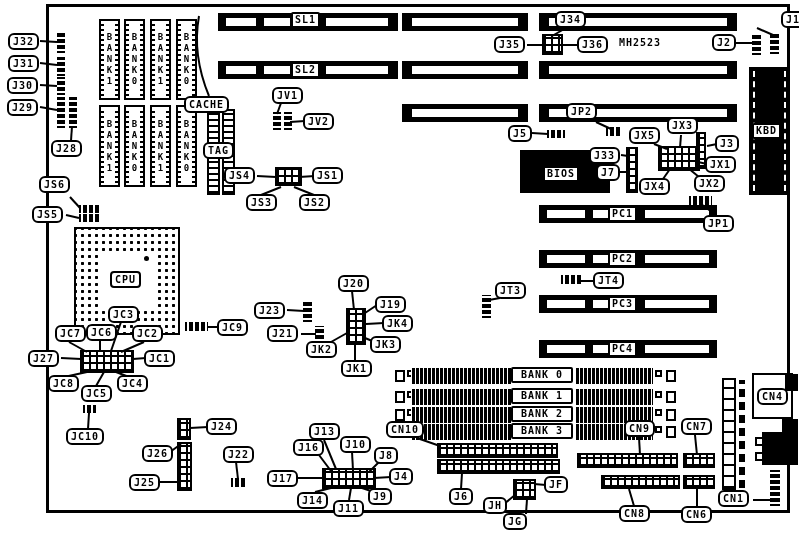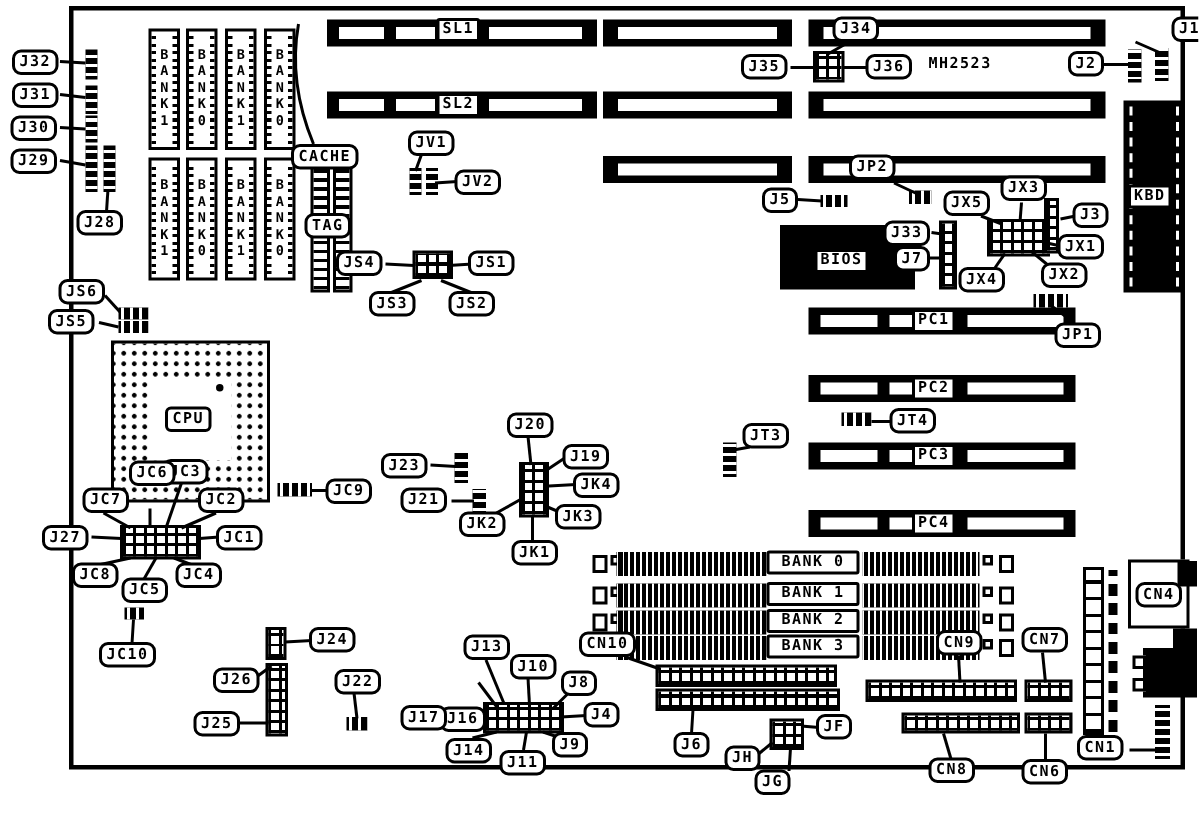--- a/index.html
+++ b/index.html
@@ -325,23 +325,23 @@
         <line x1="697" y1="507" x2="697" y2="489"></line>
       <line x1="753" y1="500" x2="771" y2="500"></line>
     </g>
   </svg>
 
   <div class="co" style="left:8px;top:33px">J32</div>
   <div class="co" style="left:8px;top:55px">J31</div>
   <div class="co" style="left:7px;top:77px">J30</div>
   <div class="co" style="left:7px;top:99px">J29</div>
   <div class="co" style="left:51px;top:140px">J28</div>
-  <div class="co" style="left:39px;top:186px">JS6</div>
+  <div class="co" style="left:39px;top:176px">JS6</div>
   <div class="co" style="left:32px;top:206px">JS5</div>
-  <div class="co" style="left:194px;top:96px">CACHE</div>
+  <div class="co" style="left:184px;top:96px">CACHE</div>
   <div class="co" style="left:203px;top:142px">TAG</div>
   <div class="co" style="left:224px;top:167px">JS4</div>
   <div class="co" style="left:312px;top:167px">JS1</div>
   <div class="co" style="left:246px;top:194px">JS3</div>
   <div class="co" style="left:299px;top:194px">JS2</div>
   <div class="co" style="left:272px;top:87px">JV1</div>
   <div class="co" style="left:303px;top:113px">JV2</div>
   <div class="co" style="left:555px;top:11px">J34</div>
   <div class="co" style="left:494px;top:36px">J35</div>
   <div class="co" style="left:577px;top:36px">J36</div>
@@ -355,21 +355,21 @@
   <div class="co" style="left:596px;top:164px">J7</div>
   <div class="co" style="left:639px;top:178px">JX4</div>
   <div class="co" style="left:715px;top:135px">J3</div>
   <div class="co" style="left:705px;top:156px">JX1</div>
   <div class="co" style="left:694px;top:175px">JX2</div>
   <div class="co" style="left:703px;top:215px">JP1</div>
   <div class="co" style="left:593px;top:272px">JT4</div>
   <div class="co" style="left:495px;top:282px">JT3</div>
   <div class="co" style="left:108px;top:306px">JC3</div>
   <div class="co" style="left:55px;top:325px">JC7</div>
-  <div class="co" style="left:86px;top:307px">JC6</div>
+  <div class="co" style="left:86px;top:324px">JC6</div>
   <div class="co" style="left:132px;top:325px">JC2</div>
   <div class="co" style="left:28px;top:350px">J27</div>
   <div class="co" style="left:144px;top:350px">JC1</div>
   <div class="co" style="left:48px;top:375px">JC8</div>
   <div class="co" style="left:81px;top:385px">JC5</div>
   <div class="co" style="left:117px;top:375px">JC4</div>
   <div class="co" style="left:66px;top:428px">JC10</div>
   <div class="co" style="left:217px;top:319px">JC9</div>
   <div class="co" style="left:254px;top:302px">J23</div>
   <div class="co" style="left:267px;top:325px">J21</div>
@@ -378,21 +378,21 @@
   <div class="co" style="left:382px;top:315px">JK4</div>
   <div class="co" style="left:370px;top:336px">JK3</div>
   <div class="co" style="left:306px;top:341px">JK2</div>
   <div class="co" style="left:341px;top:360px">JK1</div>
   <div class="co" style="left:206px;top:418px">J24</div>
   <div class="co" style="left:142px;top:445px">J26</div>
   <div class="co" style="left:129px;top:474px">J25</div>
   <div class="co" style="left:223px;top:446px">J22</div>
   <div class="co" style="left:309px;top:423px">J13</div>
   <div class="co" style="left:340px;top:436px">J10</div>
-  <div class="co" style="left:293px;top:471px">J16</div>
+  <div class="co" style="left:293px;top:439px">J16</div>
   <div class="co" style="left:374px;top:447px">J8</div>
   <div class="co" style="left:267px;top:470px">J17</div>
   <div class="co" style="left:389px;top:468px">J4</div>
   <div class="co" style="left:297px;top:492px">J14</div>
   <div class="co" style="left:333px;top:500px">J11</div>
   <div class="co" style="left:368px;top:488px">J9</div>
   <div class="co" style="left:386px;top:421px">CN10</div>
   <div class="co" style="left:449px;top:488px">J6</div>
   <div class="co" style="left:483px;top:497px">JH</div>
   <div class="co" style="left:503px;top:513px">JG</div>

